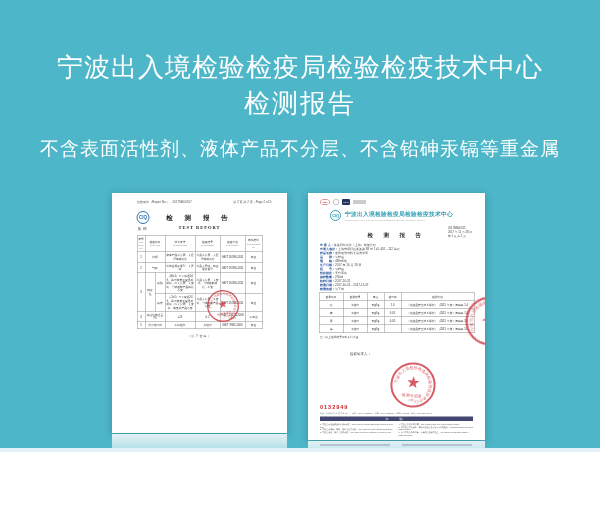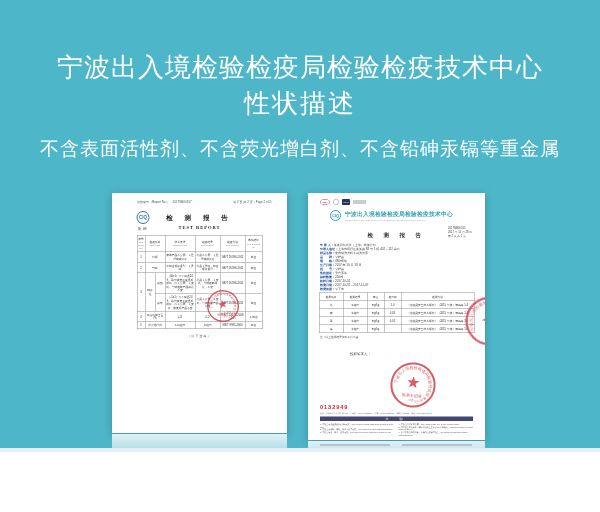--- a/index.html
+++ b/index.html
@@ -85,22 +85,22 @@
 
   .bottom-strip { position:absolute; left:0; bottom:0; width:600px; height:4px; background:#e2f1f5; }
 </style>
 </head>
 <body>
 
 <div class="page">
 
   <div class="banner">
     <div class="t1">宁波出入境检验检疫局检验检疫技术中心</div>
-    <div class="t2">性状描述</div>
-    <div class="sub">不含表面活性剂、不含荧光增白剂、不含铅砷汞镉等重金属</div>
+    <div class="t2">检测报告</div>
+    <div class="sub">不含表面活性剂、液体产品不分层、不含铅砷汞镉等重金属</div>
   </div>
 
   <div class="doc doc-left">
     <div class="doc-inner">
       <div class="meta-row">
         <span>报告编号（Report No.）：2017NB00317</span>
         <span>第 2 页 共 2 页（Page 2 of 2）</span>
       </div>
       <div class="ciq-logo">
         <div class="ring">CIQ</div>

